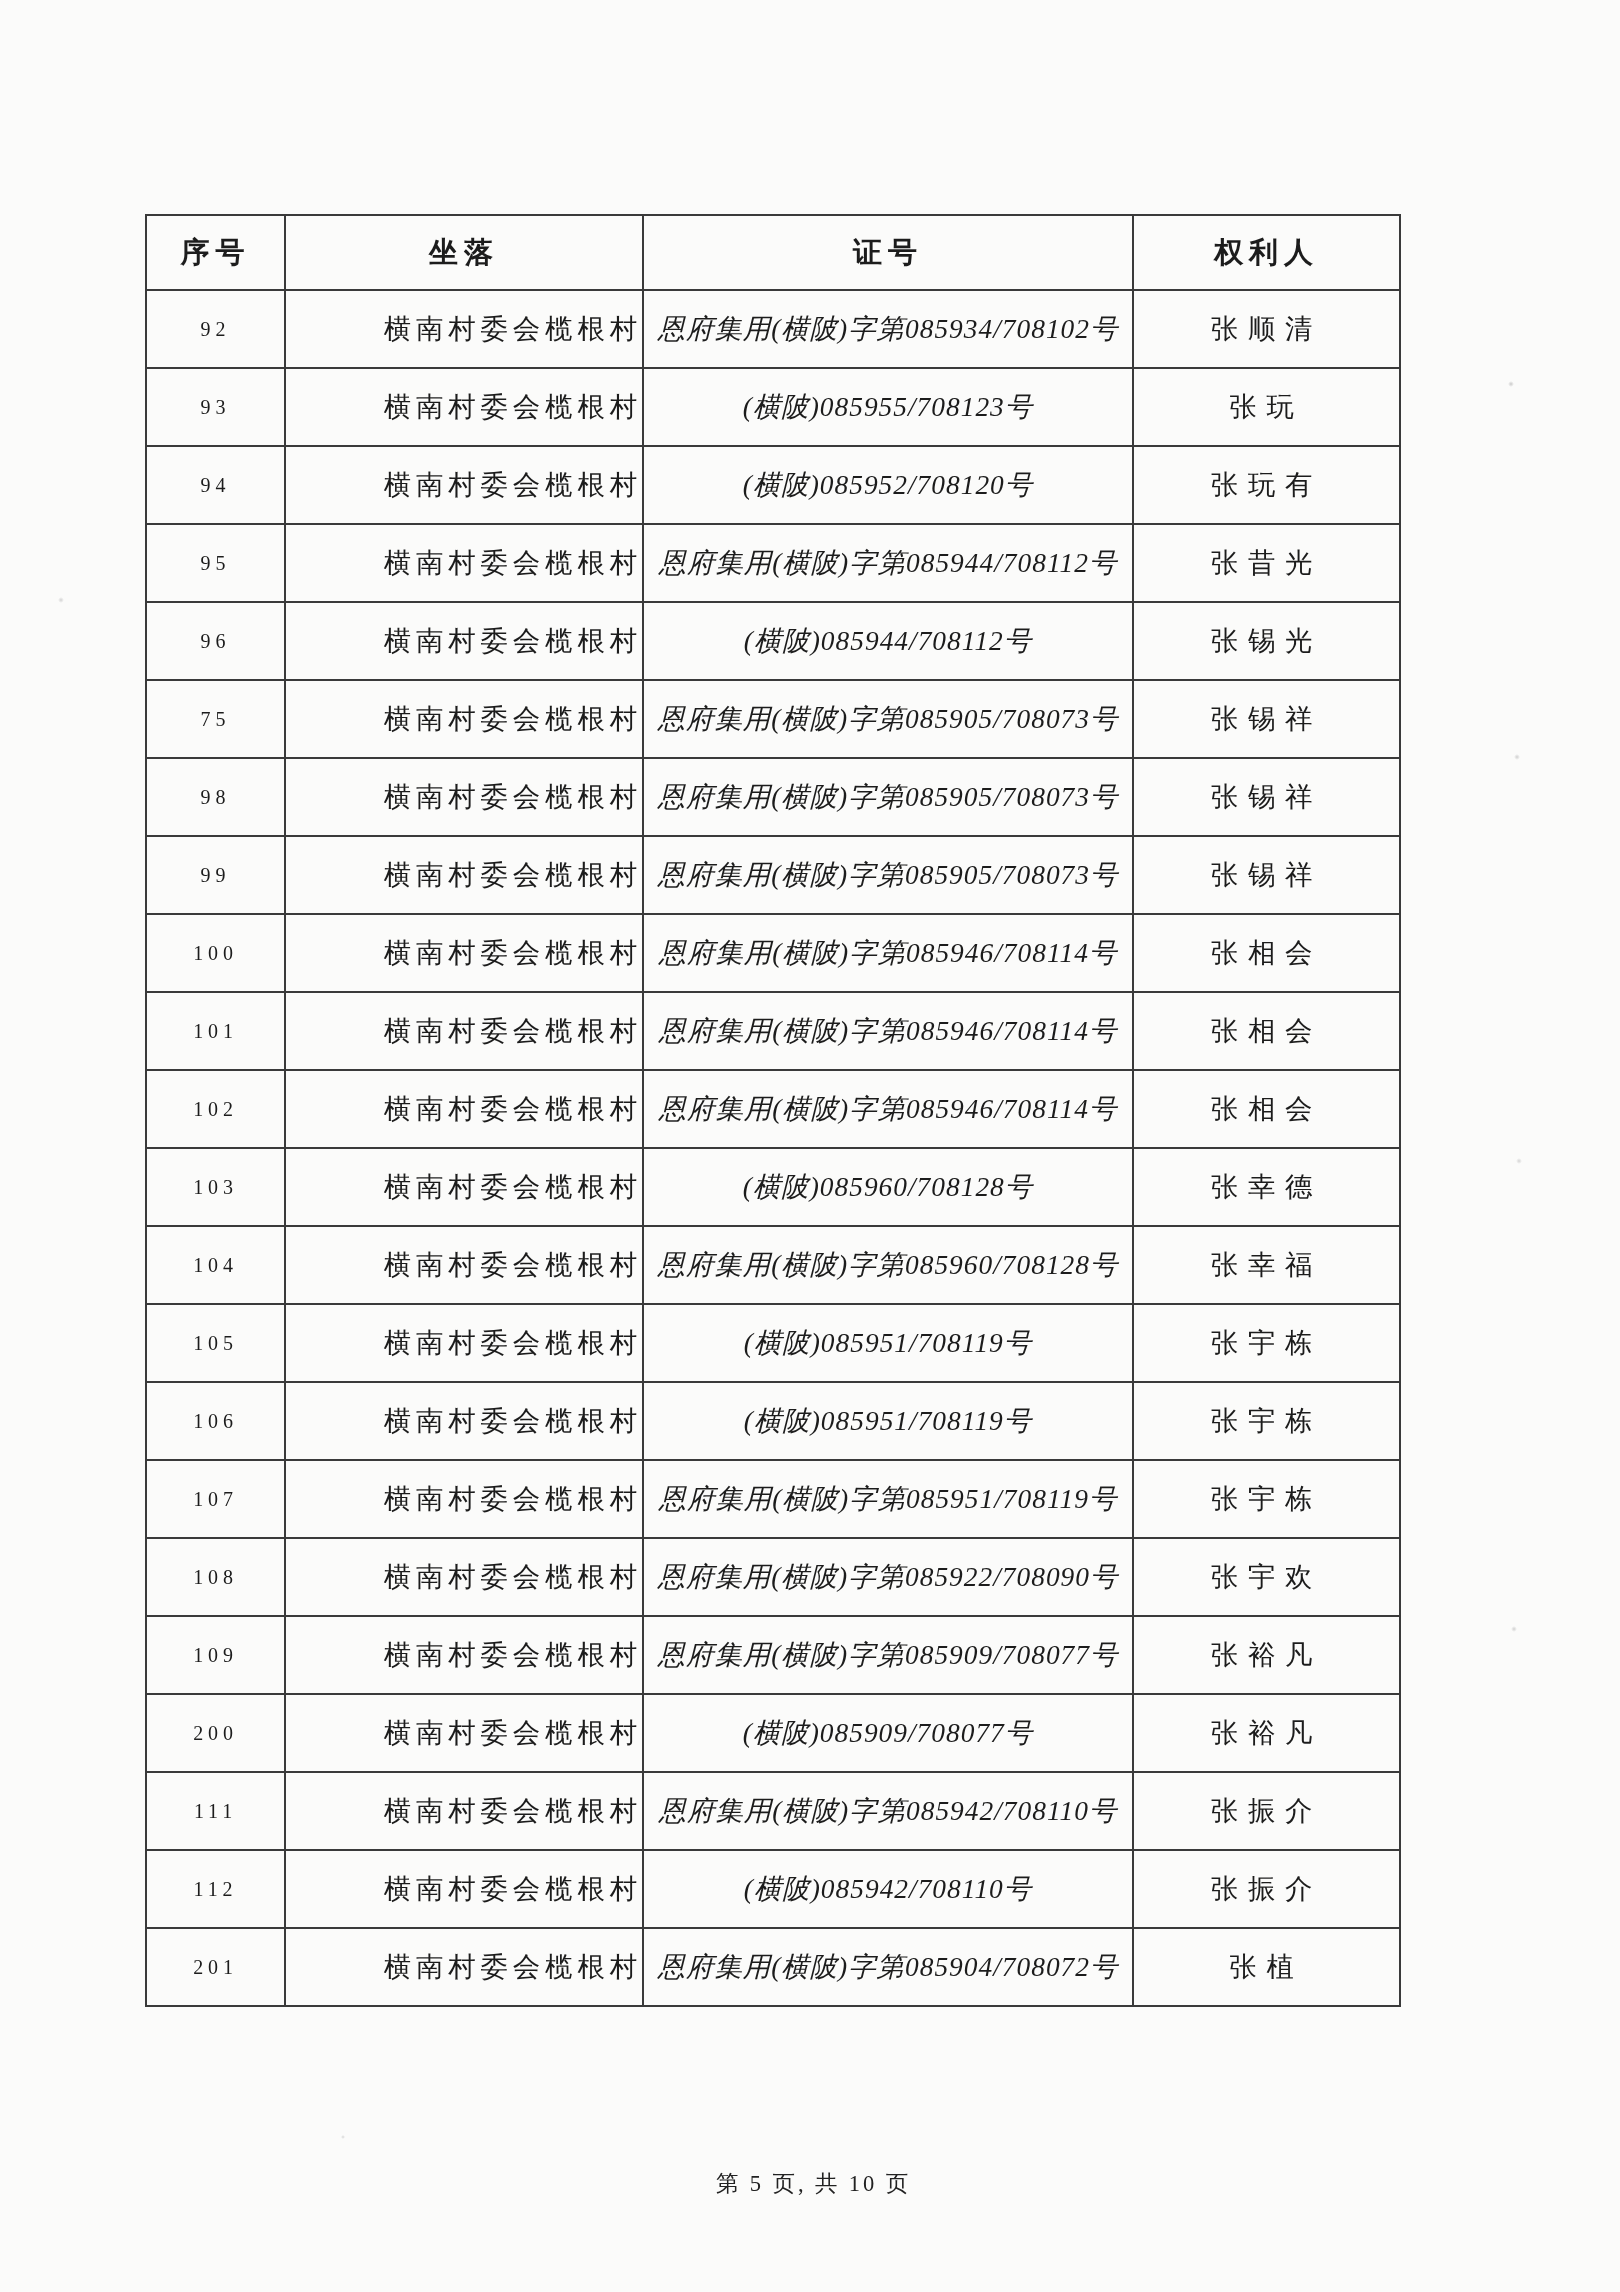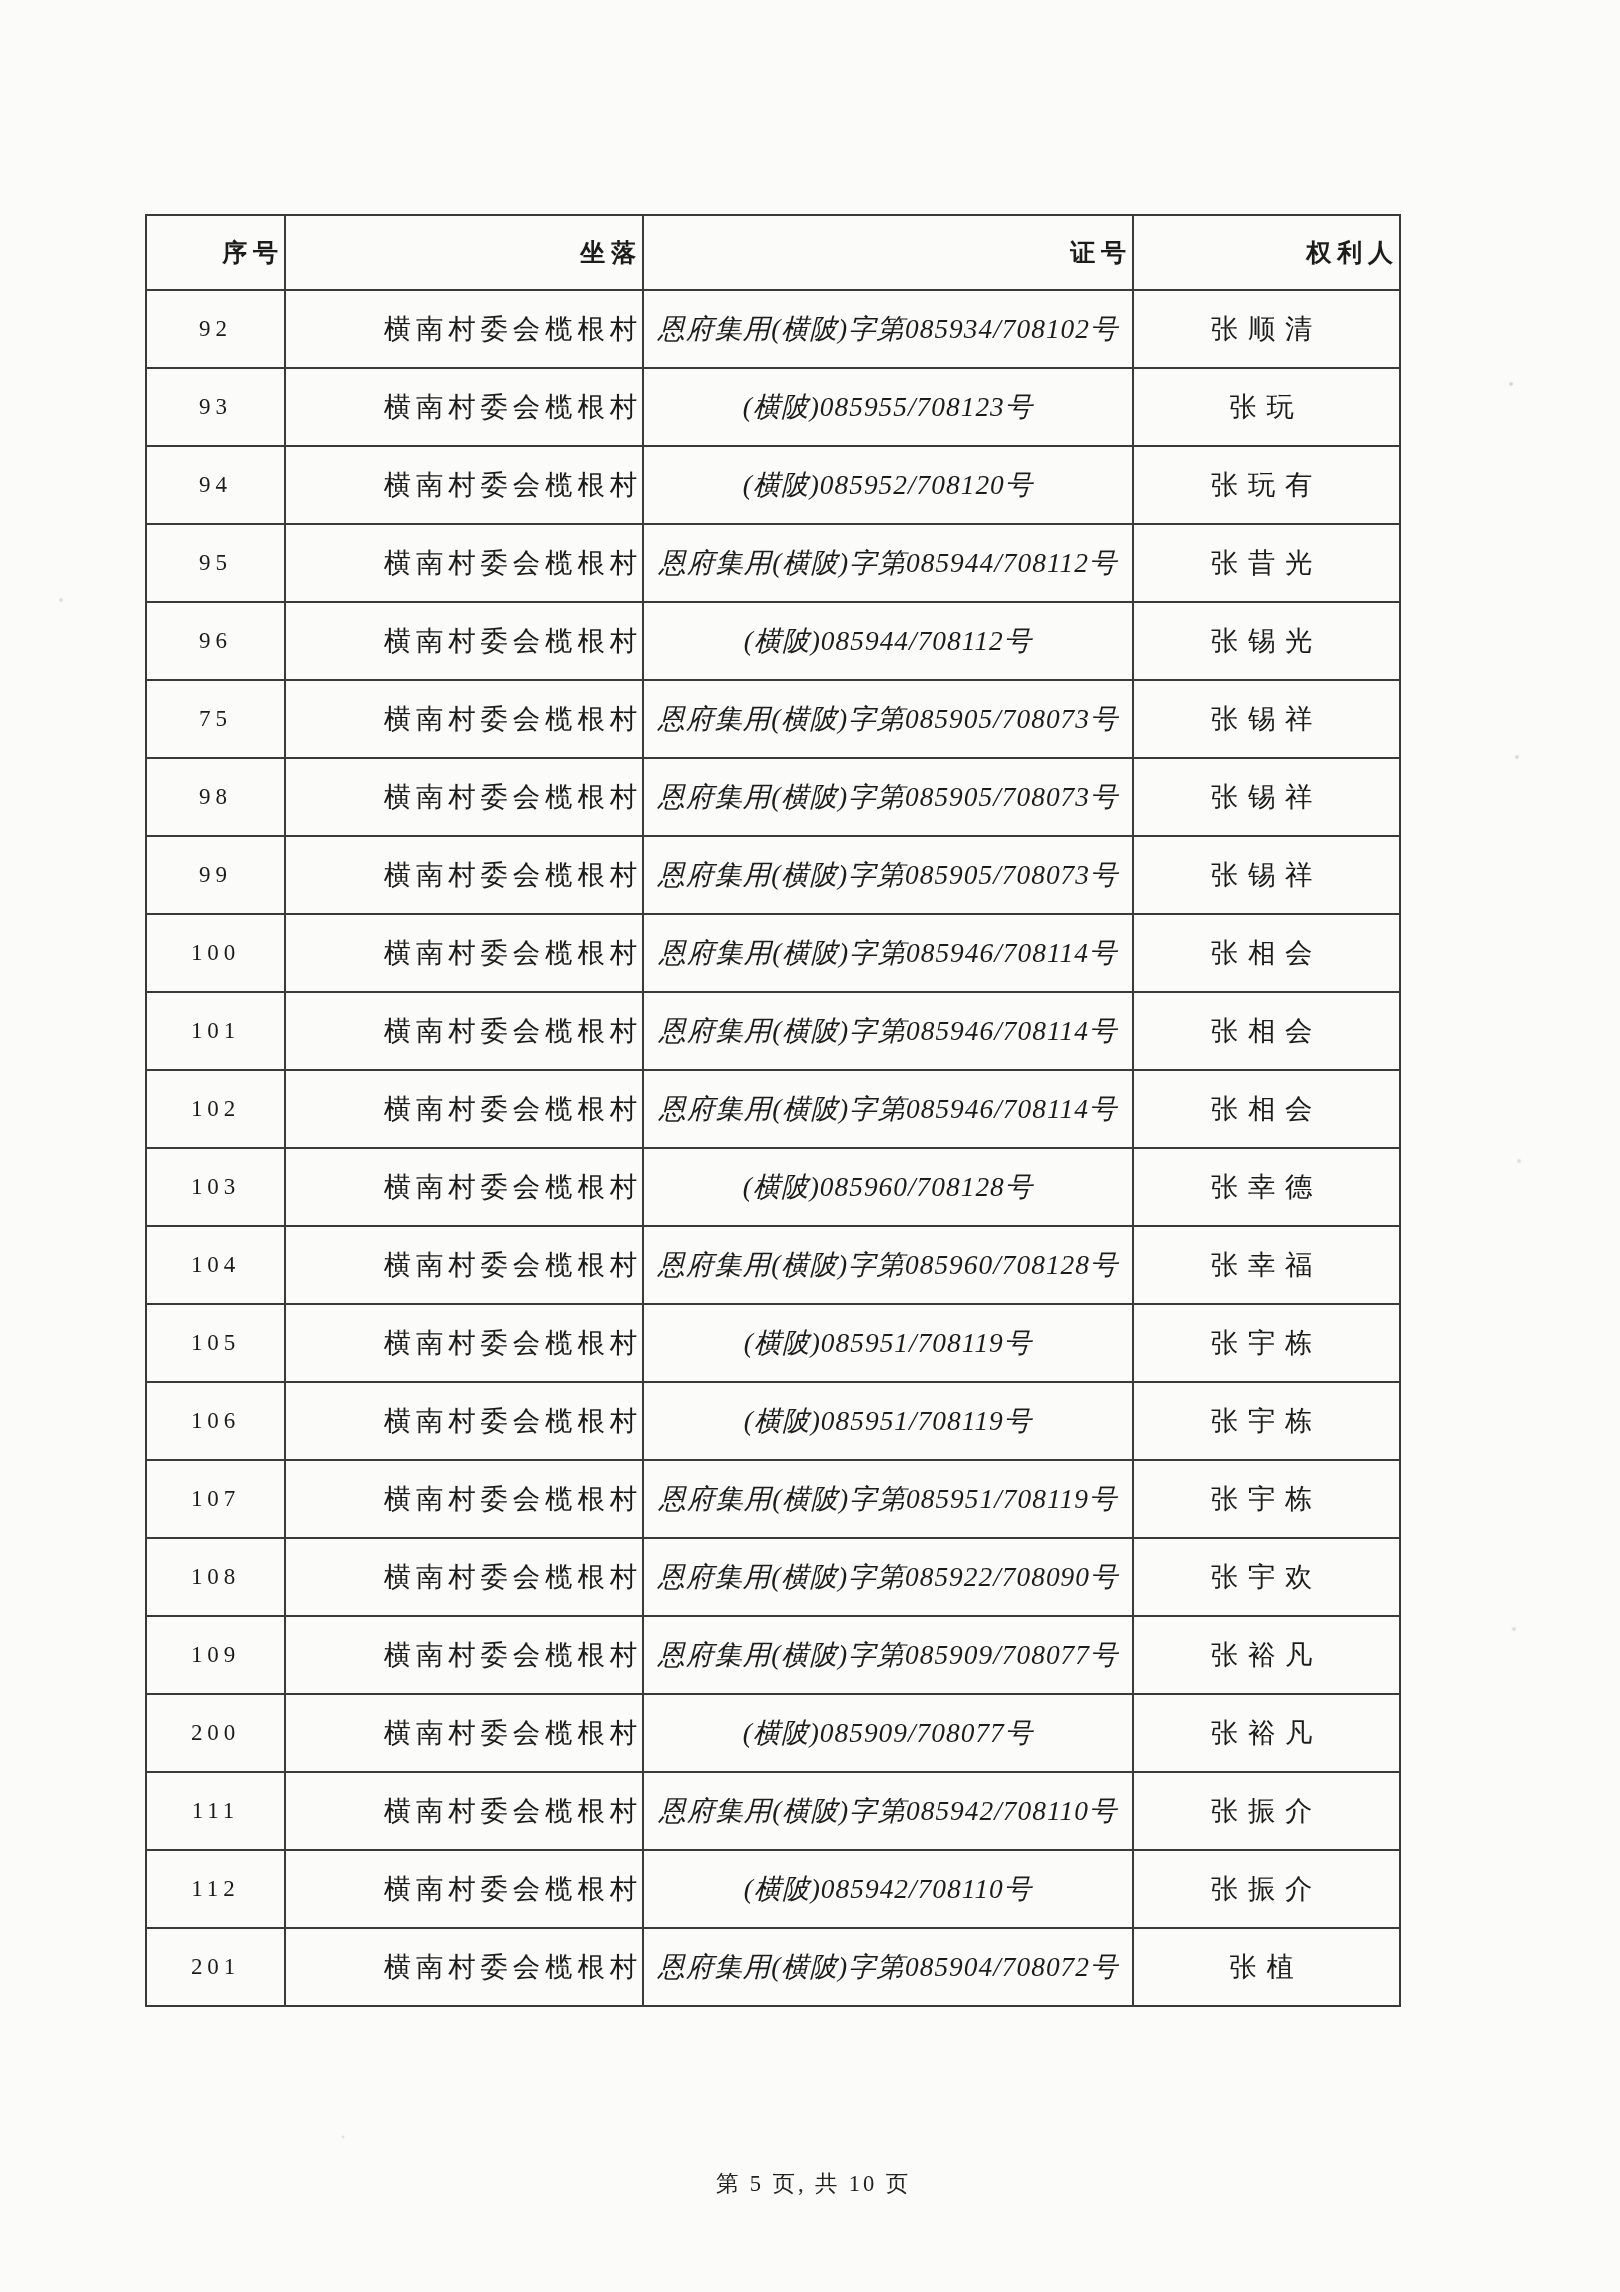--- a/index.html
+++ b/index.html
@@ -44,38 +44,38 @@
   table.reg-table {
     border-width: 2.5px;
   }
   col.c-serial   { width: 139px; }
   col.c-location { width: 358px; }
   col.c-cert     { width: 490px; }
   col.c-owner    { width: 267px; }
 
   .reg-table th {
     height: 73px;
-    font-size: 25px;
+    font-size: 29px;
     font-weight: 600;
     letter-spacing: 5.9px;
-    text-align: right;
+    text-align: center;
     vertical-align: middle;
     padding: 0;
   }
   .reg-table td {
     height: 76px;
     text-align: center;
     vertical-align: middle;
     padding: 0;
     font-size: 27.4px;
     white-space: nowrap;
     overflow: hidden;
   }
   td.serial-cell {
-    font-size: 23px;
+    font-size: 20px;
     letter-spacing: 4.9px;
     font-family: "Liberation Serif", "DejaVu Serif", serif;
   }
   td.location-cell {
     letter-spacing: 4.9px;
     text-align: right;
   }
   td.cert-cell {
     letter-spacing: 1px;
     font-style: italic;

